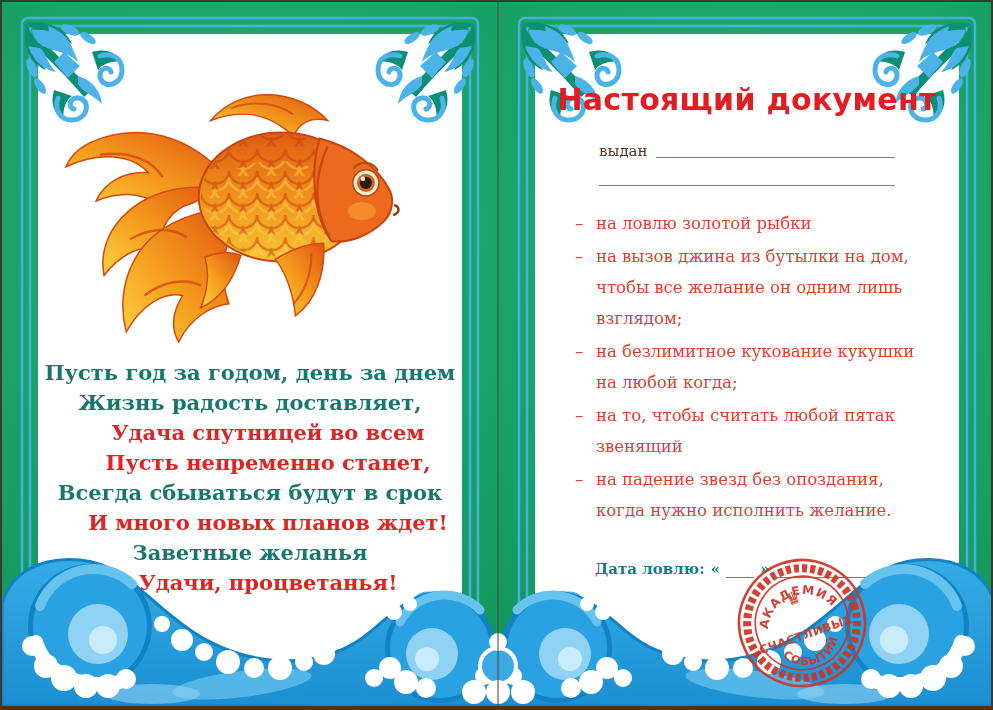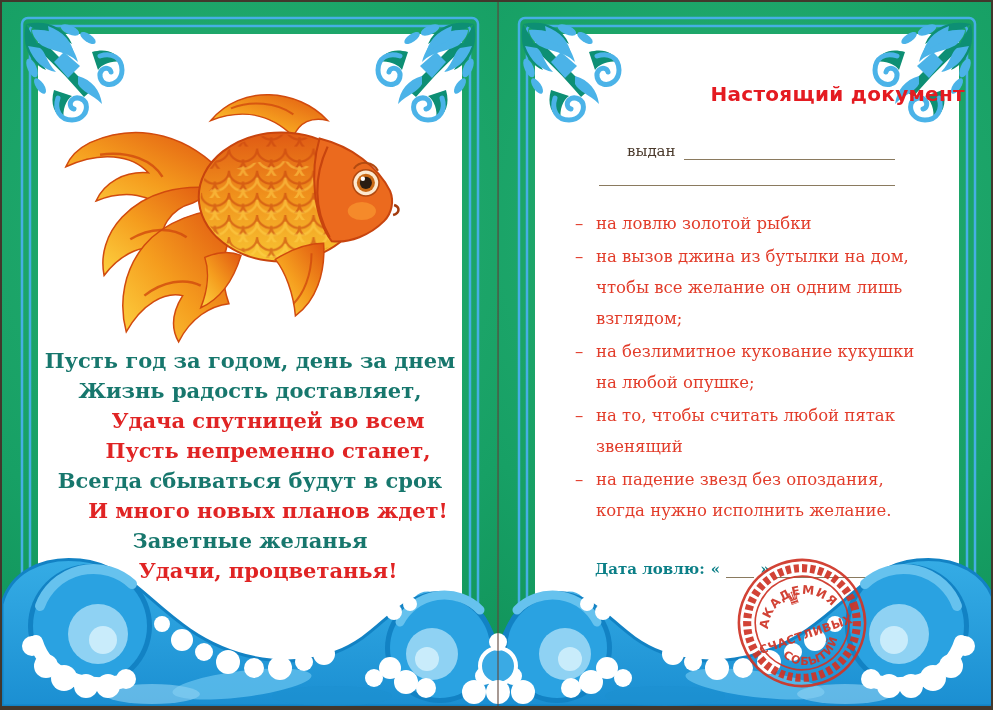--- a/index.html
+++ b/index.html
@@ -13,32 +13,32 @@
     background:radial-gradient(120% 90% at 50% 32%, #28b071 0%, #17a065 55%, #0d8a52 100%); }
   .page.left  { left:0;   width:496px; }
   .page.right { left:497px; width:496px; }
   .page-art { position:absolute; inset:0; width:100%; height:100%; display:block; }
 
   .fold-line { position:absolute; left:495px; top:0; width:2px; height:710px;
     background:#5f463a; opacity:.55; z-index:25; }
 
   
   .fish-wrap { position:absolute; left:52px; top:56px; width:364px; height:292px; }
-  .poem { position:absolute; top:344px; left:26px; right:26px; text-align:center;
+  .poem { position:absolute; top:356px; left:26px; right:26px; text-align:center;
     font-weight:bold; font-size:21px; line-height:30px; }
   .poem-line.teal { color:#17776d; }
   .poem-line.red  { color:#e02424;padding-left:36px; }
 
   
-  .doc-title { position:absolute; top:80px; left:30px; right:30px; text-align:right;
-    font-family:"DejaVu Sans", sans-serif; font-weight:bold; font-size:20px;
+  .doc-title { position:absolute; top:80px; left:30px; right:30px; text-align:center;
+    font-family:"DejaVu Sans", sans-serif; font-weight:bold; font-size:30px;
     color:#e41b21; letter-spacing:.3px; }
   .issued { position:absolute; top:140px; left:100px; width:296px;
     color:#4a392b; font-size:15px; }
-  .issued-row1 { display:flex; align-items:flex-end; gap:8px;margin-left:28px; }
+  .issued-row1 { display:flex; align-items:flex-start; gap:8px; }
   .blank { display:inline-block; border-bottom:1.4px solid #8a7a5f; height:15px; }
   .issued-row1 .blank { flex:1; }
   .issued-row2 .blank { width:100%; margin-top:10px; }
 
   .wish-list { position:absolute; top:206px; left:76px; width:350px;
     color:#e23c2a; font-size:16.5px; }
   .wish-item { margin-bottom:2px; }
   .wish-l1 { display:flex; line-height:31px; }
   .wish-dash { width:21px; flex:none; }
   .wish-l2 { padding-left:21px; line-height:31px; }
@@ -203,21 +203,21 @@
             <span class="wish-dash">–</span>
             <span>на вызов джина из бутылки на дом,</span>
           </div>
         <div class="wish-l2">чтобы все желание он одним лишь взглядом;</div>
       </div>
       <div class="wish-item">
         <div class="wish-l1">
             <span class="wish-dash">–</span>
             <span>на безлимитное кукование кукушки</span>
           </div>
-        <div class="wish-l2">на любой опушке;</div>
+        <div class="wish-l2">на любой когда;</div>
       </div>
       <div class="wish-item">
         <div class="wish-l1">
             <span class="wish-dash">–</span>
             <span>на то, чтобы считать любой пятак звенящий</span>
           </div>
       </div>
       <div class="wish-item">
         <div class="wish-l1">
             <span class="wish-dash">–</span>

